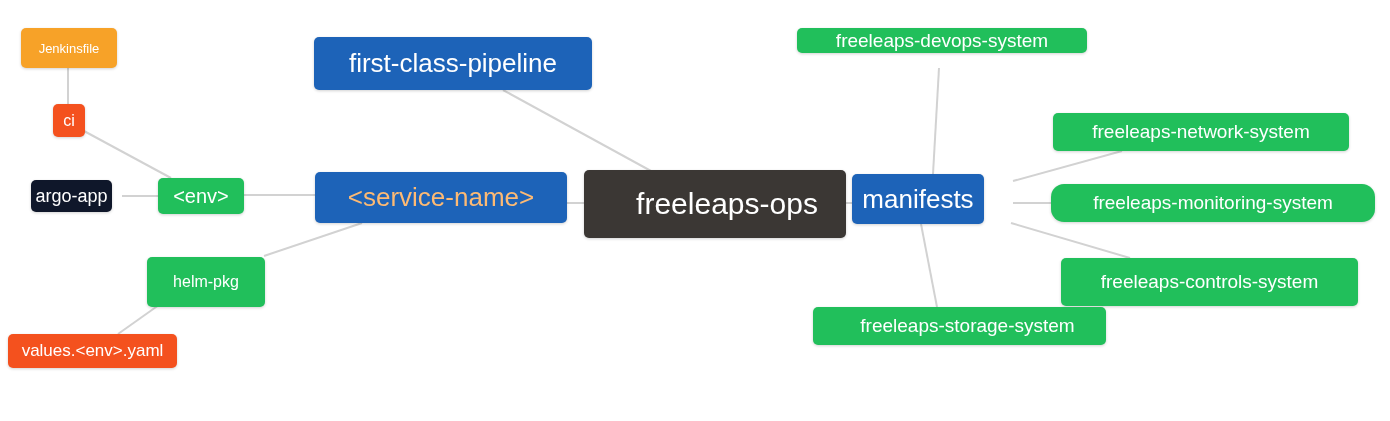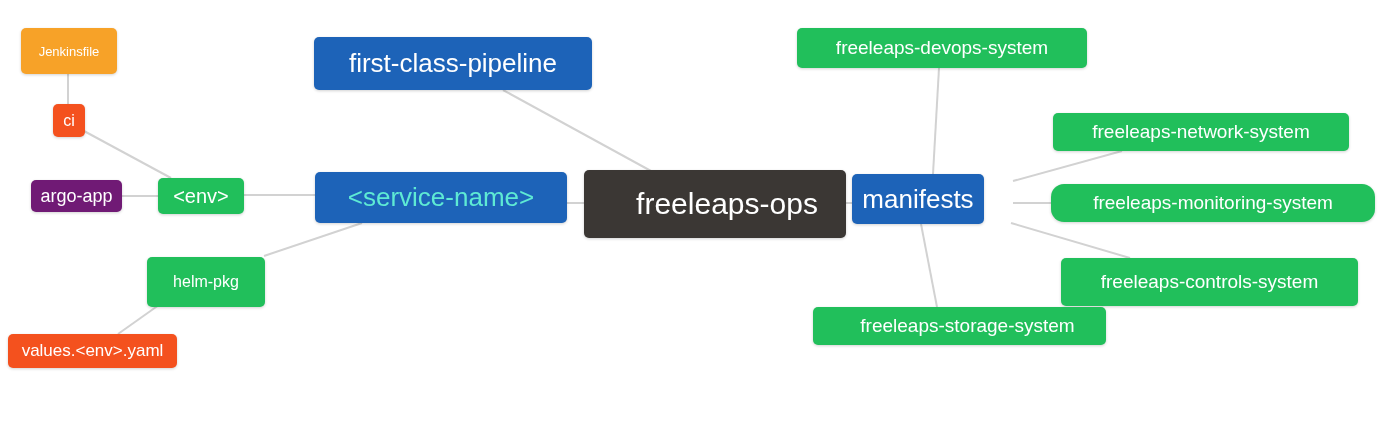--- a/index.html
+++ b/index.html
@@ -53,27 +53,27 @@
       <line x1="846" y1="203" x2="852" y2="203" stroke="#d2d2d2" stroke-width="2"></line>
       <line x1="933" y1="174" x2="939" y2="68" stroke="#d2d2d2" stroke-width="2"></line>
       <line x1="1013" y1="181" x2="1122" y2="151" stroke="#d2d2d2" stroke-width="2"></line>
       <line x1="1013" y1="203" x2="1051" y2="203" stroke="#d2d2d2" stroke-width="2"></line>
       <line x1="1011" y1="223" x2="1130" y2="258" stroke="#d2d2d2" stroke-width="2"></line>
       <line x1="921" y1="224" x2="937" y2="307" stroke="#d2d2d2" stroke-width="2"></line>
     </svg>
   <div id="nodes">
       <div class="node" style="left: 584px; top: 170px; width: 262px; height: 68px; font-size: 30px; background: rgb(59, 55, 52); color: rgb(255, 255, 255); padding-left: 24px;">freeleaps-ops</div>
       <div class="node" style="left: 314px; top: 37px; width: 278px; height: 53px; font-size: 26px; background: rgb(29, 99, 184); color: rgb(255, 255, 255); text-align: center;">first-class-pipeline</div>
-      <div class="node" style="left: 315px; top: 172px; width: 252px; height: 51px; font-size: 26px; background: rgb(29, 99, 184); color: #5eead4;">&lt;service-name&gt;</div>
+      <div class="node" style="left: 315px; top: 172px; width: 252px; height: 51px; font-size: 26px; background: rgb(29, 99, 184); color: #fdba74;">&lt;service-name&gt;</div>
       <div class="node" style="left: 852px; top: 174px; width: 132px; height: 50px; font-size: 26px; background: rgb(29, 99, 184); color: rgb(255, 255, 255);">manifests</div>
       <div class="node" style="left: 158px; top: 178px; width: 86px; height: 36px; font-size: 20px; background: rgb(33, 191, 91); color: rgb(255, 255, 255);">&lt;env&gt;</div>
       <div class="node" style="left: 147px; top: 257px; width: 118px; height: 50px; font-size: 16px; background: rgb(33, 191, 91); color: rgb(255, 255, 255);">helm-pkg</div>
       <div class="node" style="left: 53px; top: 104px; width: 32px; height: 33px; font-size: 16px; background: rgb(244, 81, 30); color: rgb(255, 255, 255);">ci</div>
-      <div class="node" style="left: 31px; top: 180px; width: 91px; height: 32px; font-size: 18px; background: #701a75; color: rgb(255, 255, 255);">argo-app</div>
+      <div class="node" style="left: 31px; top: 180px; width: 81px; height: 32px; font-size: 18px; background: #0f172a; color: rgb(255, 255, 255);">argo-app</div>
       <div class="node" style="left: 8px; top: 334px; width: 169px; height: 34px; font-size: 17px; background: rgb(244, 81, 30); color: rgb(255, 255, 255);">values.&lt;env&gt;.yaml</div>
-      <div class="node" style="left: 21px; top: 28px; width: 96px; height: 46px; font-size: 13px; background: rgb(247, 162, 40); color: rgb(255, 255, 255);">Jenkinsfile</div>
-      <div class="node" style="left: 797px; top: 28px; width: 290px; height: 40px; font-size: 19px; background: rgb(33, 191, 91); color: rgb(255, 255, 255);">freeleaps-devops-system</div>
+      <div class="node" style="left: 21px; top: 28px; width: 96px; height: 40px; font-size: 13px; background: rgb(247, 162, 40); color: rgb(255, 255, 255);">Jenkinsfile</div>
+      <div class="node" style="left: 797px; top: 28px; width: 290px; height: 25px; font-size: 19px; background: rgb(33, 191, 91); color: rgb(255, 255, 255);">freeleaps-devops-system</div>
       <div class="node" style="left: 1053px; top: 113px; width: 296px; height: 38px; font-size: 19px; background: rgb(33, 191, 91); color: rgb(255, 255, 255);">freeleaps-network-system</div>
       <div class="node" style="left: 1051px; top: 184px; width: 324px; height: 38px; font-size: 19px; background: rgb(33, 191, 91); color: rgb(255, 255, 255); border-radius: 13px;">freeleaps-monitoring-system</div>
       <div class="node" style="left: 1061px; top: 258px; width: 297px; height: 48px; font-size: 19px; background: rgb(33, 191, 91); color: rgb(255, 255, 255);">freeleaps-controls-system</div>
       <div class="node" style="left: 813px; top: 307px; width: 293px; height: 38px; font-size: 19px; background: rgb(33, 191, 91); color: rgb(255, 255, 255); padding-left: 16px;">freeleaps-storage-system</div>
     </div>
 </div>
 
 </body></html>

